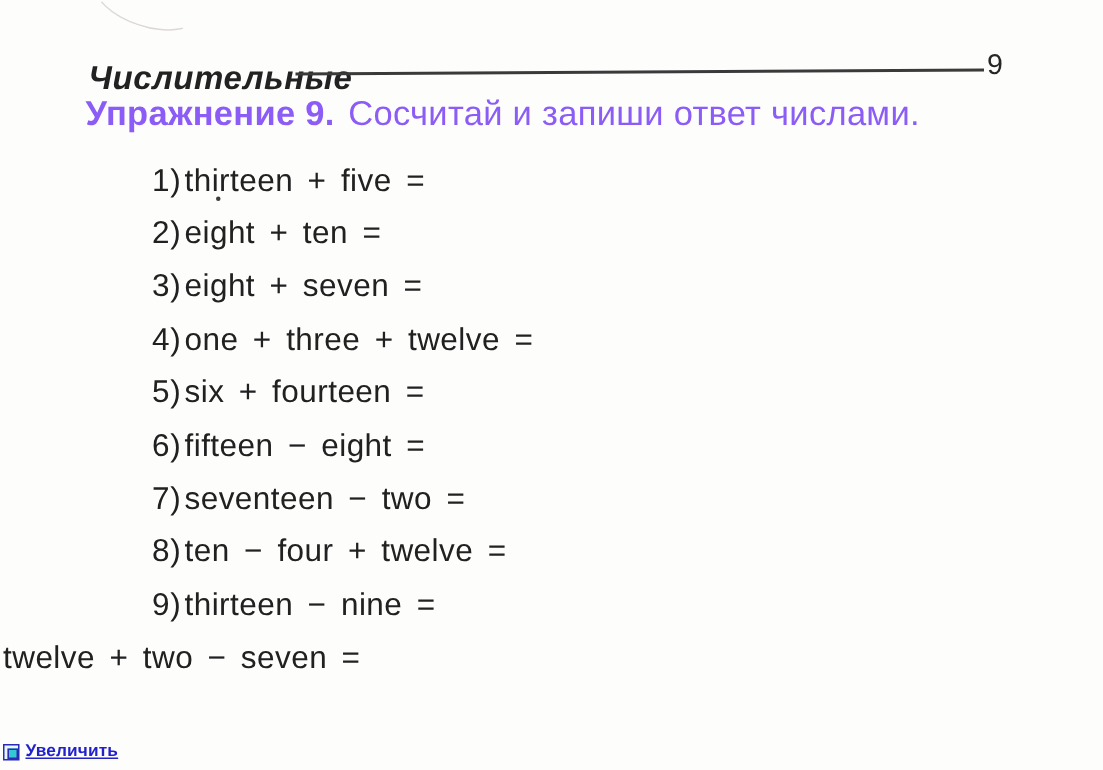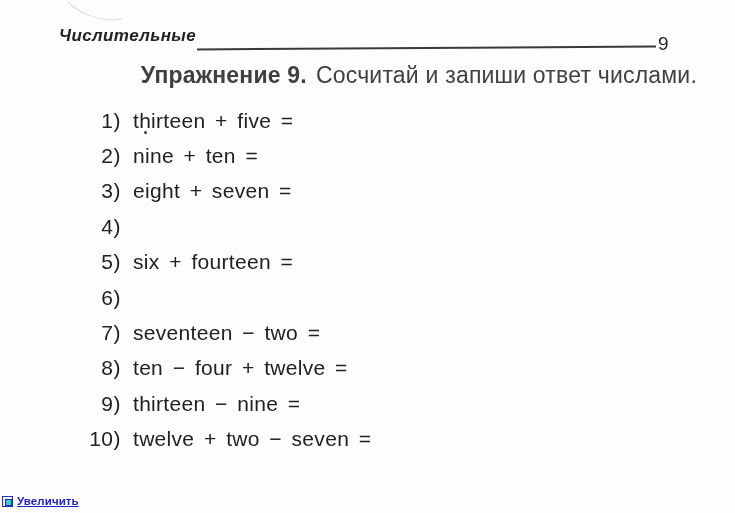--- a/index.html
+++ b/index.html
@@ -25,22 +25,22 @@
     border: 1px solid rgba(180,170,165,0.55);
     border-color: transparent transparent rgba(190,180,175,0.5) transparent;
     transform: rotate(18deg);
   }
   .header {
     position: absolute;
     left: 0; top: 0; width: 735px; height: 60px;
   }
   .header-label {
     position: absolute;
-    left: 59px; top: 26px;
-    font-size: 17px;
+    left: 59px; top: 39px;
+    font-size: 22px;
     font-weight: bold;
     font-style: italic;
     letter-spacing: 0.4px;
     color: #222222;
     white-space: nowrap;
   }
   .header-rule {
     position: absolute;
     left: 197px; top: 47px;
     width: 459px; height: 2px;
@@ -53,22 +53,21 @@
     font-size: 19px;
     color: #262626;
   }
   .exercise-title {
     position: absolute;
     left: 57px; top: 62px;
     width: 640px;
     font-size: 23px;
     letter-spacing: 0.2px;
     white-space: nowrap;
-    color: #404040;
-    text-align: right;
+    color: #8b5cf6;
   }
   .exercise-title .bold { font-weight: bold; margin-right: 9px; }
   .problems {
     position: absolute;
     left: 0; top: 103px;
     width: 735px;
   }
   .problem-row {
     display: flex;
     align-items: center;
@@ -76,21 +75,21 @@
     font-size: 21px;
     color: #212121;
   }
   .problem-num {
     width: 121px;
     text-align: right;
     flex: none;
     letter-spacing: 0.5px;
   }
   .problem-expr {
-    margin-left: 12px;
+    margin-left: 2px;
     white-space: nowrap;
     word-spacing: 3.5px;
     letter-spacing: 0.3px;
   }
   .artifact-dot {
     position: absolute;
     left: 144px; top: 131px;
     width: 3px; height: 3px;
     border-radius: 50%;
     background: #3c3c3c;
@@ -145,50 +144,51 @@
     <span class="bold">Упражнение 9.</span><span>Сосчитай и запиши ответ числами.</span>
   </div>
 
   <div class="problems">
     <div class="problem-row">
       <span class="problem-num">1)</span>
       <span class="problem-expr">thirteen + five =</span>
     </div>
     <div class="problem-row">
       <span class="problem-num">2)</span>
-      <span class="problem-expr">nine + ten =</span>
+      <span class="problem-expr">eight + ten =</span>
     </div>
     <div class="problem-row">
       <span class="problem-num">3)</span>
       <span class="problem-expr">eight + seven =</span>
     </div>
     <div class="problem-row">
       <span class="problem-num">4)</span>
+      <span class="problem-expr">one + three + twelve =</span>
     </div>
     <div class="problem-row">
       <span class="problem-num">5)</span>
       <span class="problem-expr">six + fourteen =</span>
     </div>
     <div class="problem-row">
       <span class="problem-num">6)</span>
+      <span class="problem-expr">fifteen − eight =</span>
     </div>
     <div class="problem-row">
       <span class="problem-num">7)</span>
       <span class="problem-expr">seventeen − two =</span>
     </div>
     <div class="problem-row">
       <span class="problem-num">8)</span>
       <span class="problem-expr">ten − four + twelve =</span>
     </div>
     <div class="problem-row">
       <span class="problem-num">9)</span>
       <span class="problem-expr">thirteen − nine =</span>
     </div>
     <div class="problem-row">
-      <span class="problem-num">10)</span>
       <span class="problem-expr">twelve + two − seven =</span>
     </div>
   </div>
 
   <div class="artifact-dot"></div>
 
   <a class="enlarge" href="#">
     <span class="enlarge-icon">
         <span class="inner"></span>
       </span>

